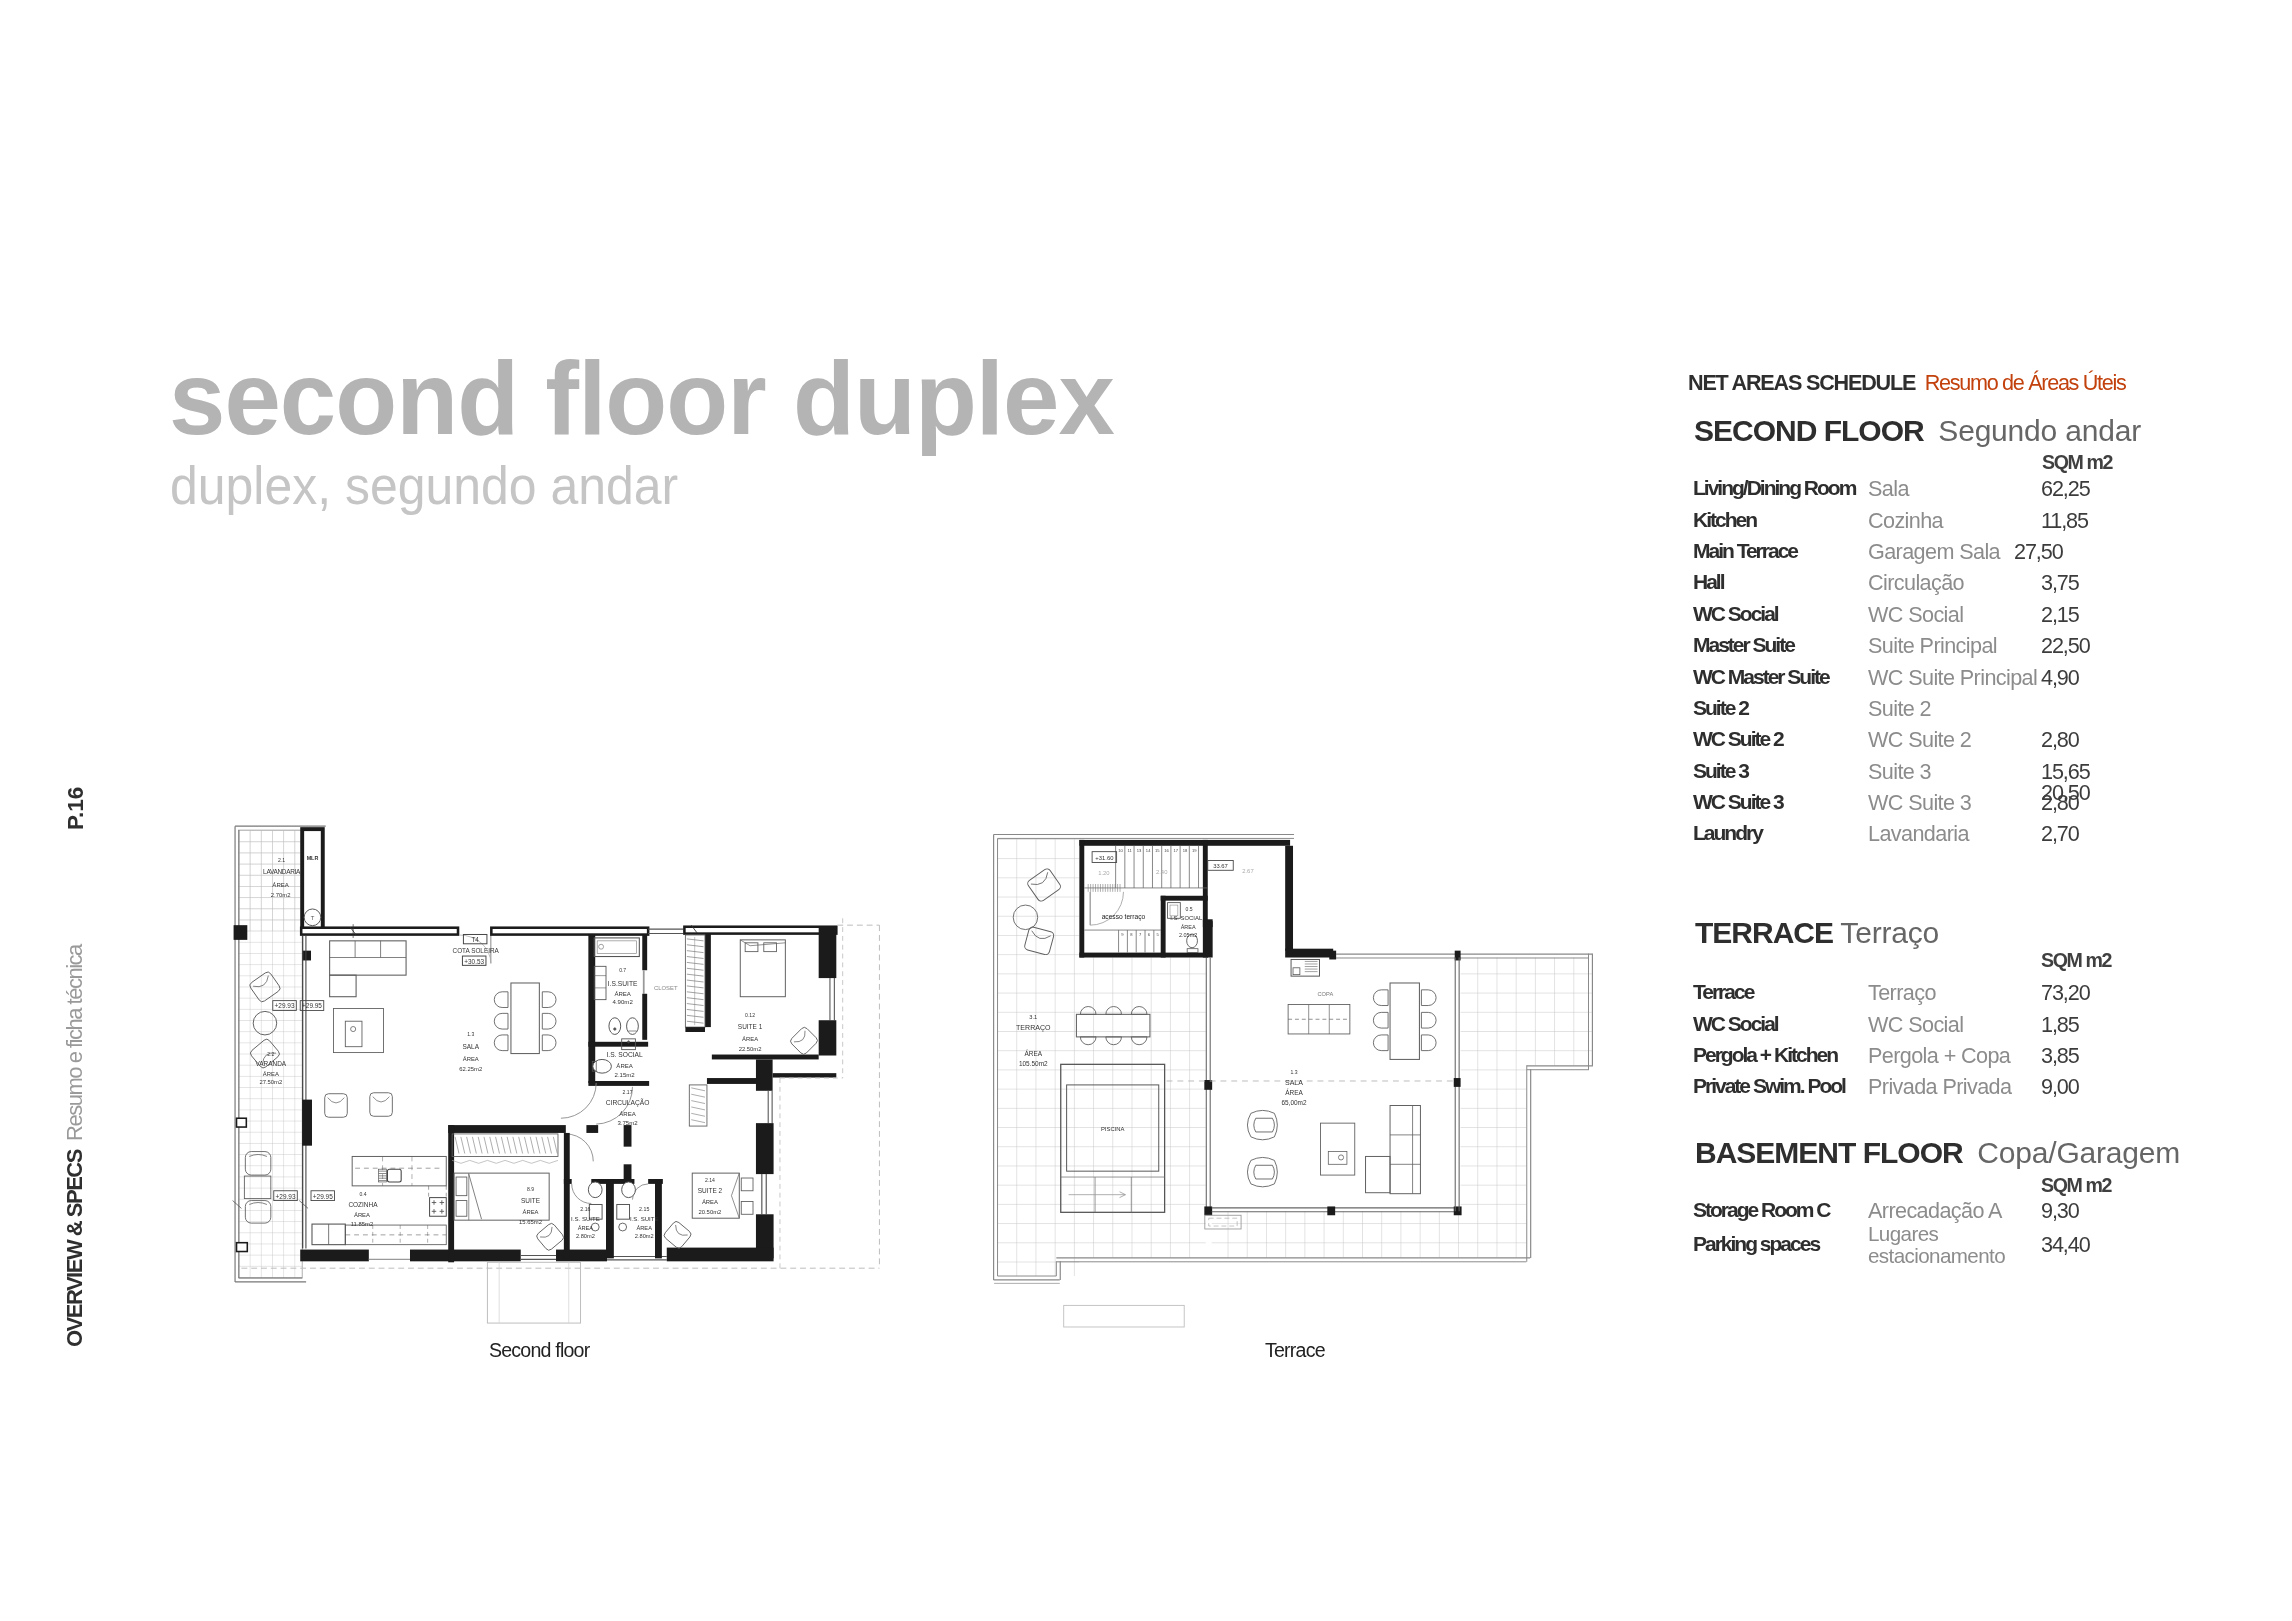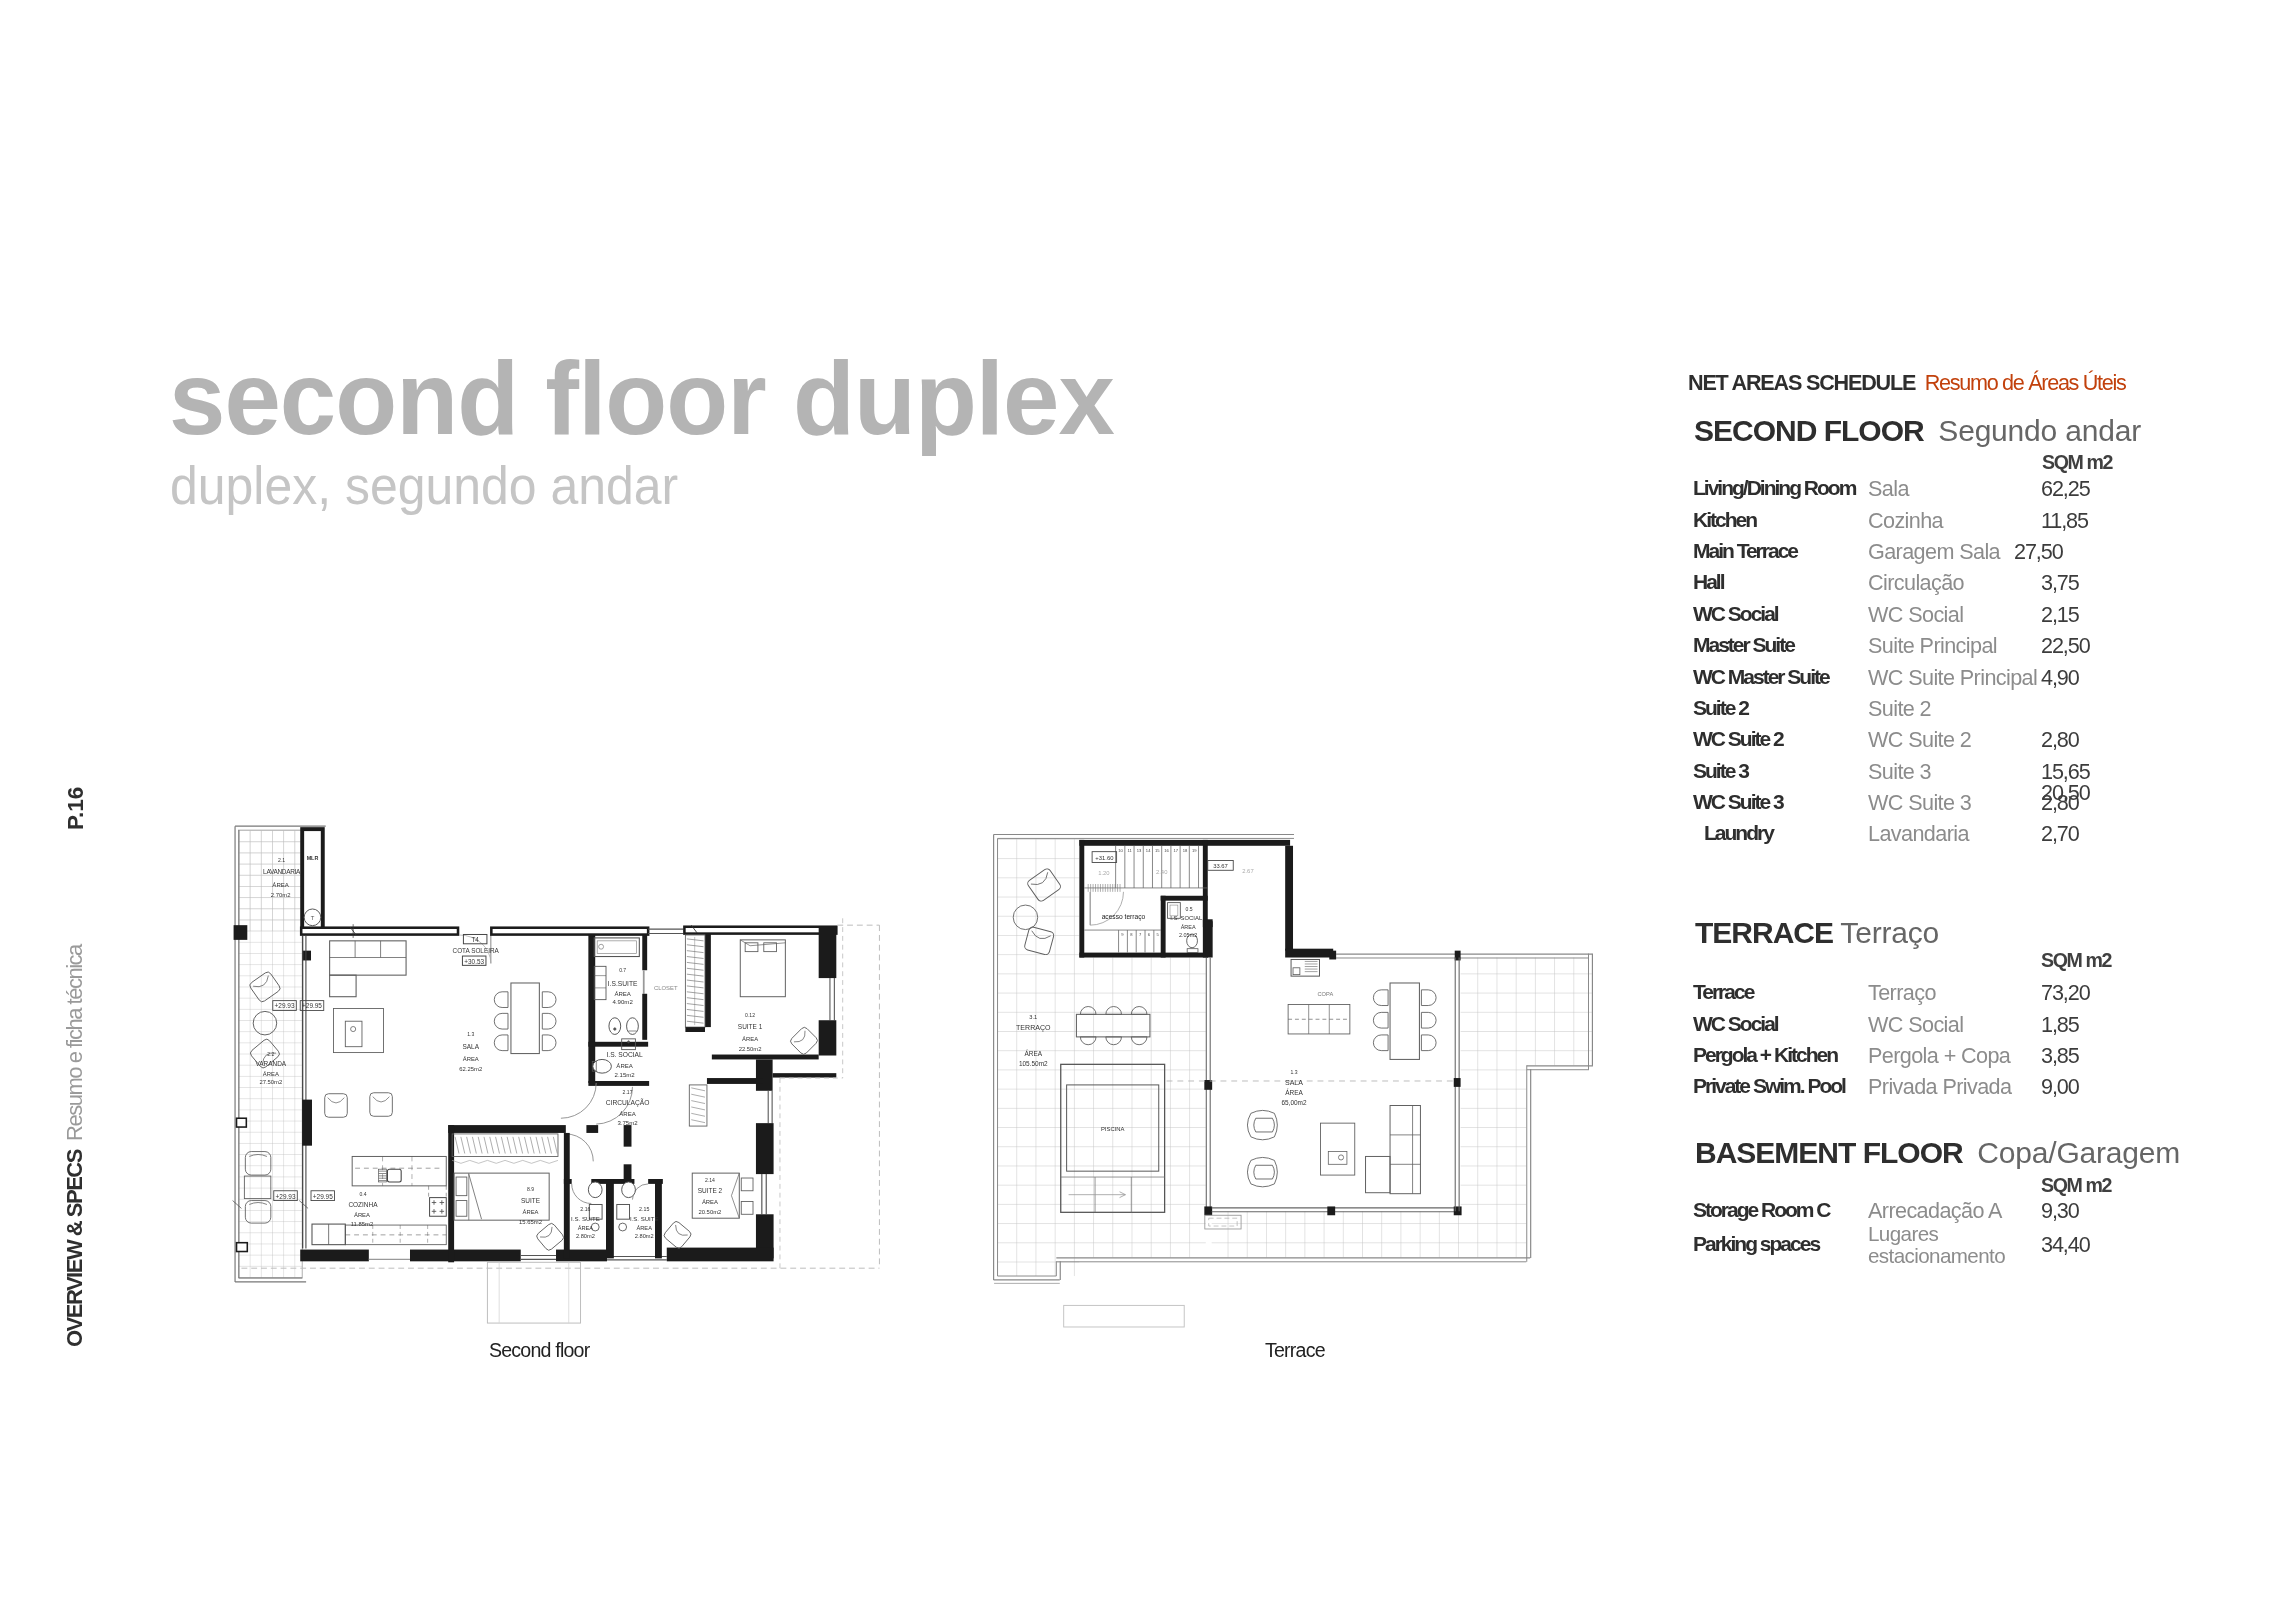--- a/index.html
+++ b/index.html
@@ -80,21 +80,21 @@
 <div class="abs c3" style="left:2041px;top:727px;">2,80</div>
 
 <div class="abs c1" style="left:1693px;top:759px;">Suite 3</div>
 <div class="abs c2" style="left:1868px;top:759px;">Suite 3</div>
 <div class="abs c3" style="left:2041px;top:759px;">15,65</div>
 
 <div class="abs c1" style="left:1693px;top:790px;">WC Suite 3</div>
 <div class="abs c2" style="left:1868px;top:790px;">WC Suite 3</div>
 <div class="abs c3" style="left:2041px;top:790px;">2,80</div>
 
-<div class="abs c1" style="left:1693px;top:821px;margin-left:11px;">Laundry</div>
+<div class="abs c1" style="left:1693px;top:821px;">Laundry</div>
 <div class="abs c2" style="left:1868px;top:821px;">Lavandaria</div>
 <div class="abs c3" style="left:2041px;top:821px;">2,70</div>
 
 <div class="abs h2" style="left:1695px;top:908px;">TERRACE <span>Terraço</span></div>
 
 <div class="abs sqm" style="left:2041px;top:949px;">SQM m2</div>
 
 <div class="abs c1" style="left:1693px;top:980px;">Terrace</div>
 <div class="abs c2" style="left:1868px;top:980px;">Terraço</div>
 <div class="abs c3" style="left:2041px;top:980px;">73,20</div>

